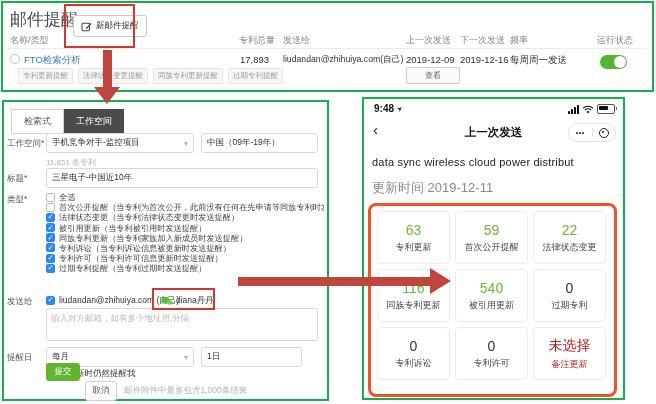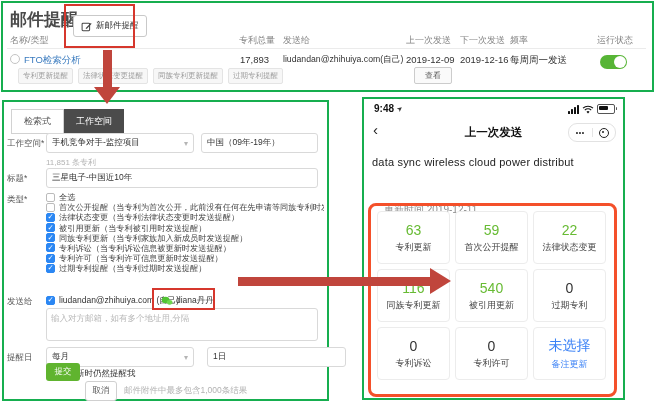--- a/index.html
+++ b/index.html
@@ -3,35 +3,35 @@
 <meta charset="utf-8">
 <style>
   html,body{margin:0;padding:0;background:#fff;}
   #canvas{position:relative;width:656px;height:404px;background:#fff;overflow:hidden;
     font-family:"Liberation Sans","DejaVu Sans",sans-serif;color:#333;}
   .abs{position:absolute;}
   .panel{position:absolute;background:#fff;border:2px solid #16ae4f;box-sizing:border-box;}
 
   
   #top-panel{left:1px;top:1px;width:653px;height:91px;}
-  .page-title{left:7px;top:5px;font-size:17px;color:#4a4a4a;font-weight:700;}
+  .page-title{left:7px;top:5px;font-size:17px;color:#4a4a4a;font-weight:400;}
   .new-btn{left:70px;top:12px;height:22px;display:flex;align-items:center;gap:4px;
     border:1px solid #c9c9c9;border-radius:3px;background:#fff;padding:0 7px;
     font-size:8.5px;color:#333;cursor:pointer;}
   .col-h{font-size:9px;color:#858585;top:31px;}
   .hdr-line{left:4px;top:45px;width:639px;border-top:1px solid #ebebeb;}
   .cell{font-size:9.5px;color:#333;top:51px;}
   .link{color:#3a7bbf;}
   .ring{display:inline-block;width:8px;height:8px;border:1px solid #c4c4c4;border-radius:50%;
     vertical-align:-1px;margin-right:4px;}
   .tags{left:15px;top:65px;display:flex;gap:5px;}
   .tag{font-size:7.5px;color:#9a9a9a;background:#f7f7f7;border:1px solid #e4e4e4;
     border-radius:2px;padding:2px 4px;white-space:nowrap;}
   .view-chip{left:403px;top:64px;font-size:8px;color:#555;background:#fafafa;
-    border:1px solid #ccc;border-radius:2px;padding:2px 10px;cursor:pointer;margin-left:8px;}
+    border:1px solid #ccc;border-radius:2px;padding:2px 18px;cursor:pointer;}
   .toggle{left:597px;top:52px;width:27px;height:14px;border-radius:8px;background:#57b536;cursor:pointer;}
   .toggle i{position:absolute;right:1px;top:1px;width:12px;height:12px;border-radius:50%;background:#fff;}
 
   
   .red-box{position:absolute;border:2px solid #d6372d;z-index:40;}
   .arrow-line{position:absolute;background:#c0453c;z-index:50;}
   .arrow-head{position:absolute;width:0;height:0;z-index:50;}
   #v-arrow-head{border-left:13px solid transparent;border-right:13px solid transparent;
     border-top:17px solid #c0453c;}
   #h-arrow-head{border-top:13px solid transparent;border-bottom:13px solid transparent;
@@ -83,29 +83,29 @@
   .p-title{left:0;top:26px;width:100%;text-align:center;font-size:11.5px;font-weight:bold;color:#111;}
   .capsule{right:7px;top:24px;width:46px;height:17px;border:1px solid #e2e2e2;border-radius:9px;
     display:flex;align-items:center;background:#fff;cursor:pointer;}
   .capsule .dots{flex:1;text-align:center;font-size:7px;color:#222;letter-spacing:0.5px;}
   .capsule .div{width:1px;height:9px;background:#e5e5e5;}
   .capsule .target{flex:1;display:flex;justify-content:center;}
   .target i{width:8px;height:8px;border:1.4px solid #222;border-radius:50%;position:relative;display:block;}
   .target i::after{content:"";position:absolute;left:2.2px;top:2.2px;width:2.2px;height:2.2px;
     border-radius:50%;background:#222;}
   .p-headline{left:8px;top:57px;width:248px;font-size:11px;color:#222;letter-spacing:0.2px;}
-  .p-update{left:20px;top:80px;font-size:10px;color:#8a8a8a;margin-top:24px;}
+  .p-update{left:8px;top:80px;font-size:13px;color:#8a8a8a;}
   .stats-grid{position:absolute;left:377px;top:211px;display:grid;z-index:31;
     grid-template-columns:73px 73px 73px;grid-auto-rows:53px;gap:5px;}
   .stat{border:1px solid #ececec;border-radius:4px;background:#fff;display:flex;
     flex-direction:column;align-items:center;justify-content:center;gap:3px;cursor:pointer;}
   .stat .num{font-size:14px;color:#333;}
   .stat .lbl{font-size:9px;color:#444;}
   .stat.green .num{color:#67bb33;}
-  .stat.disabled .num,.stat.disabled .lbl{color:#3b82f6;}
+  .stat.disabled .num,.stat.disabled .lbl{color:#b91c1c;}
 </style>
 </head>
 <body>
 
 <div id="canvas">
 
   <div id="top-panel" class="panel">
     <div class="abs page-title">邮件提醒</div>
     <button class="abs new-btn">
       <span style="display:flex">
@@ -215,21 +215,21 @@
       </span>
       <span>diana丹丹</span>
     </div>
     <textarea class="ta" placeholder="输入对方邮箱，如有多个地址用,分隔" style=""></textarea>
 
     <div class="abs flabel" style="left:3px;top:250px">提醒日</div>
     <div class="sel" style="left:42px;top:245px;width:148px">
       <span>每月</span>
       <b class="car">▾</b>
     </div>
-    <div class="sel" style="left:203px;top:245px;width:139px">
+    <div class="sel" style="left:197px;top:245px;width:101px">
       <span>1日</span>
     </div>
 
     <label class="abs" style="left:42px;top:266px;font-size:8.5px;color:#333">
       <span class="cb on"></span><span>无更新时仍然提醒我</span>
     </label>
 
     <button class="btn-submit">提交</button>
     <button class="btn-cancel">取消</button>
     <div class="abs muted" style="left:120px;top:283px;font-size:8.5px">邮件附件中最多包含1,000条结果</div>

